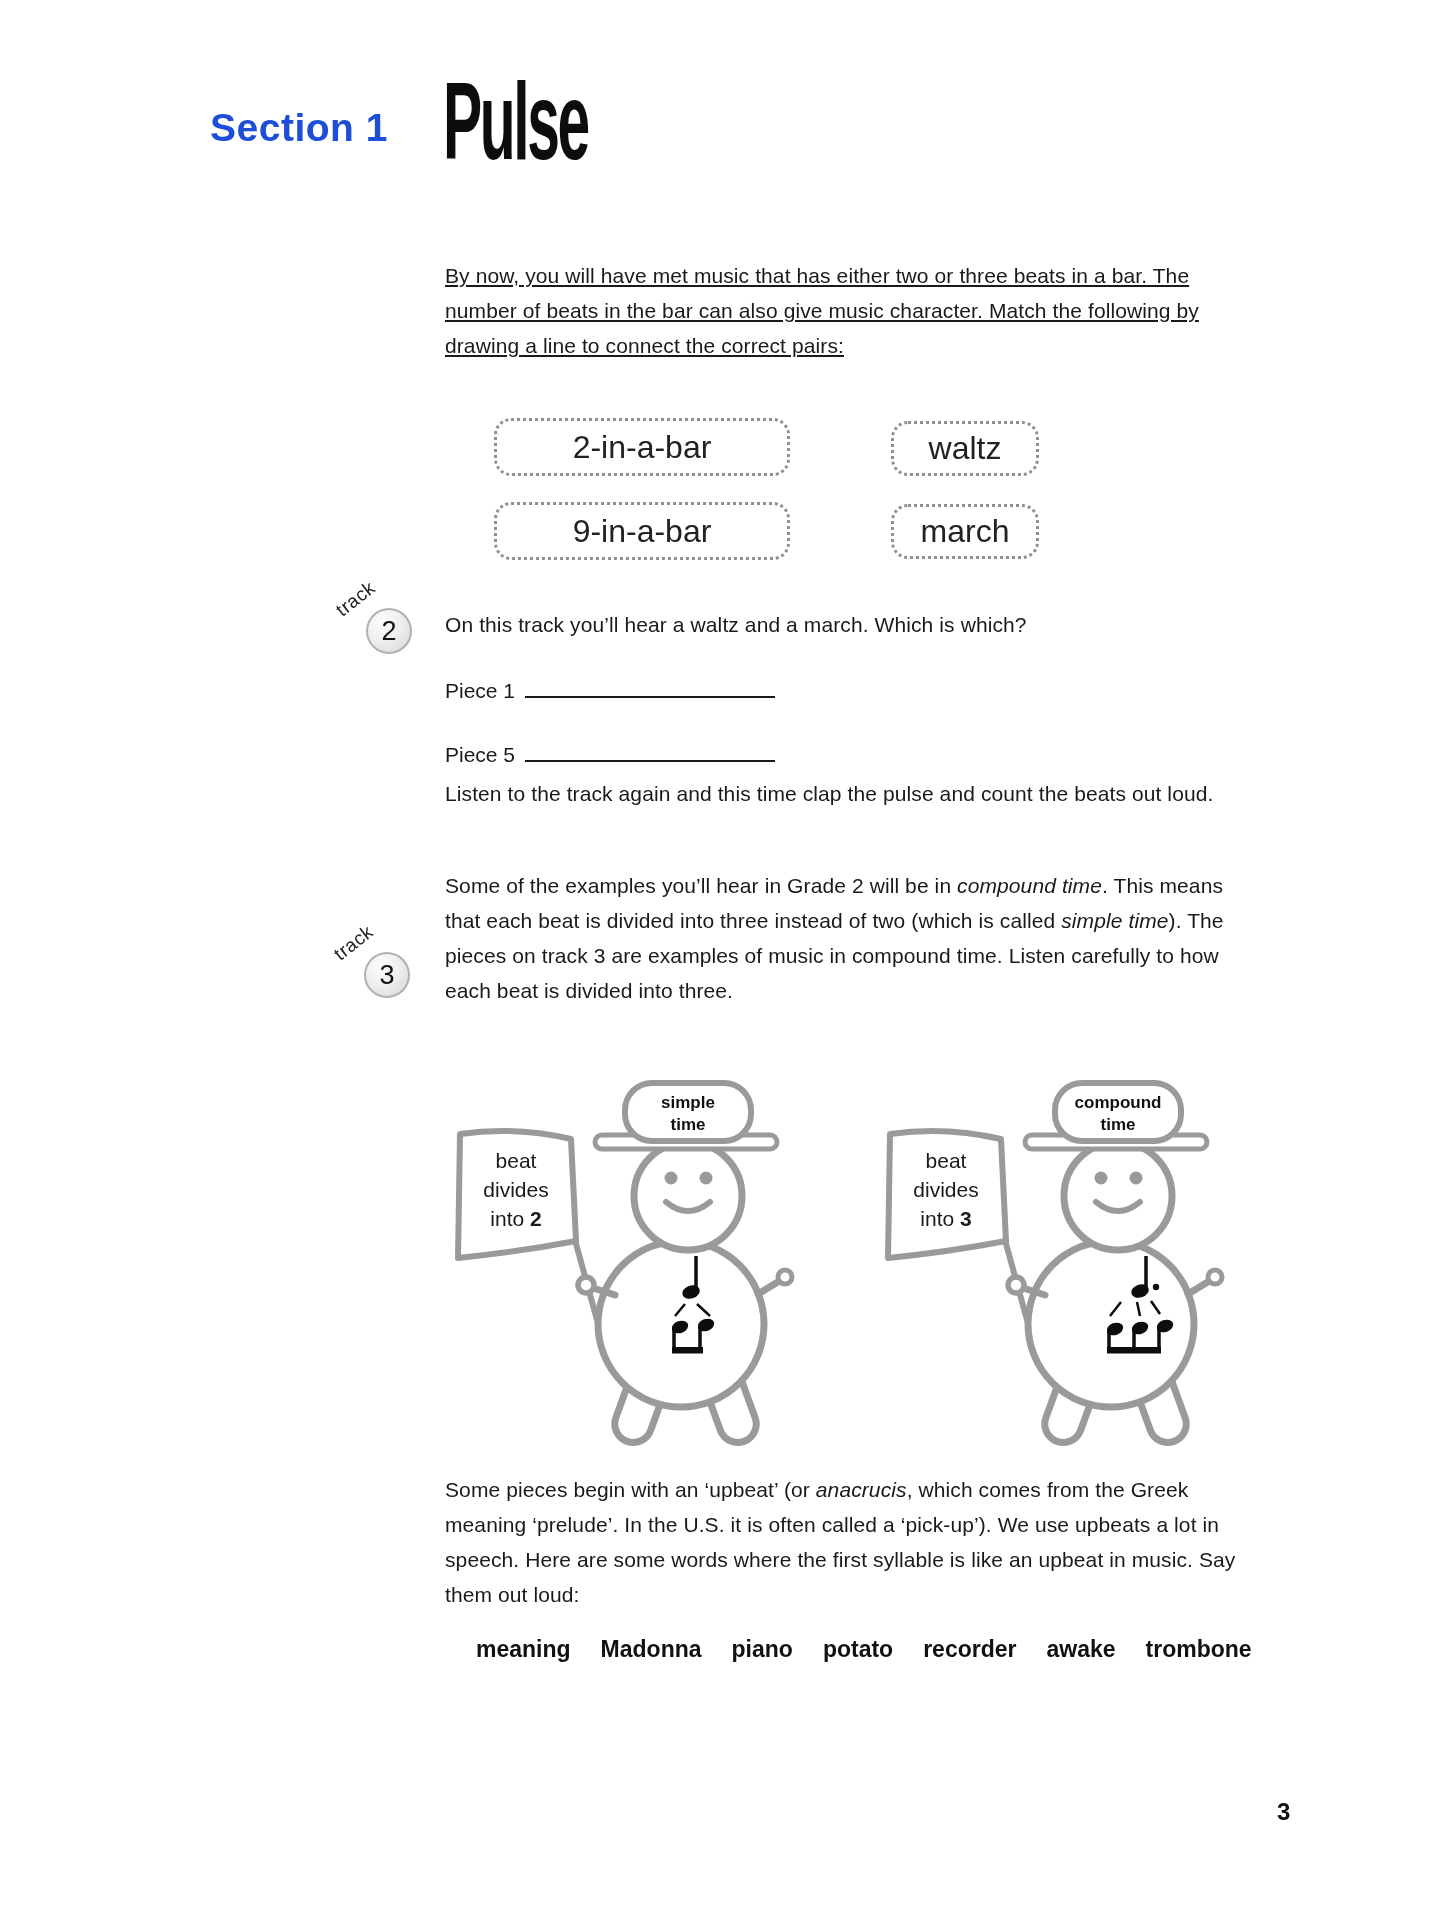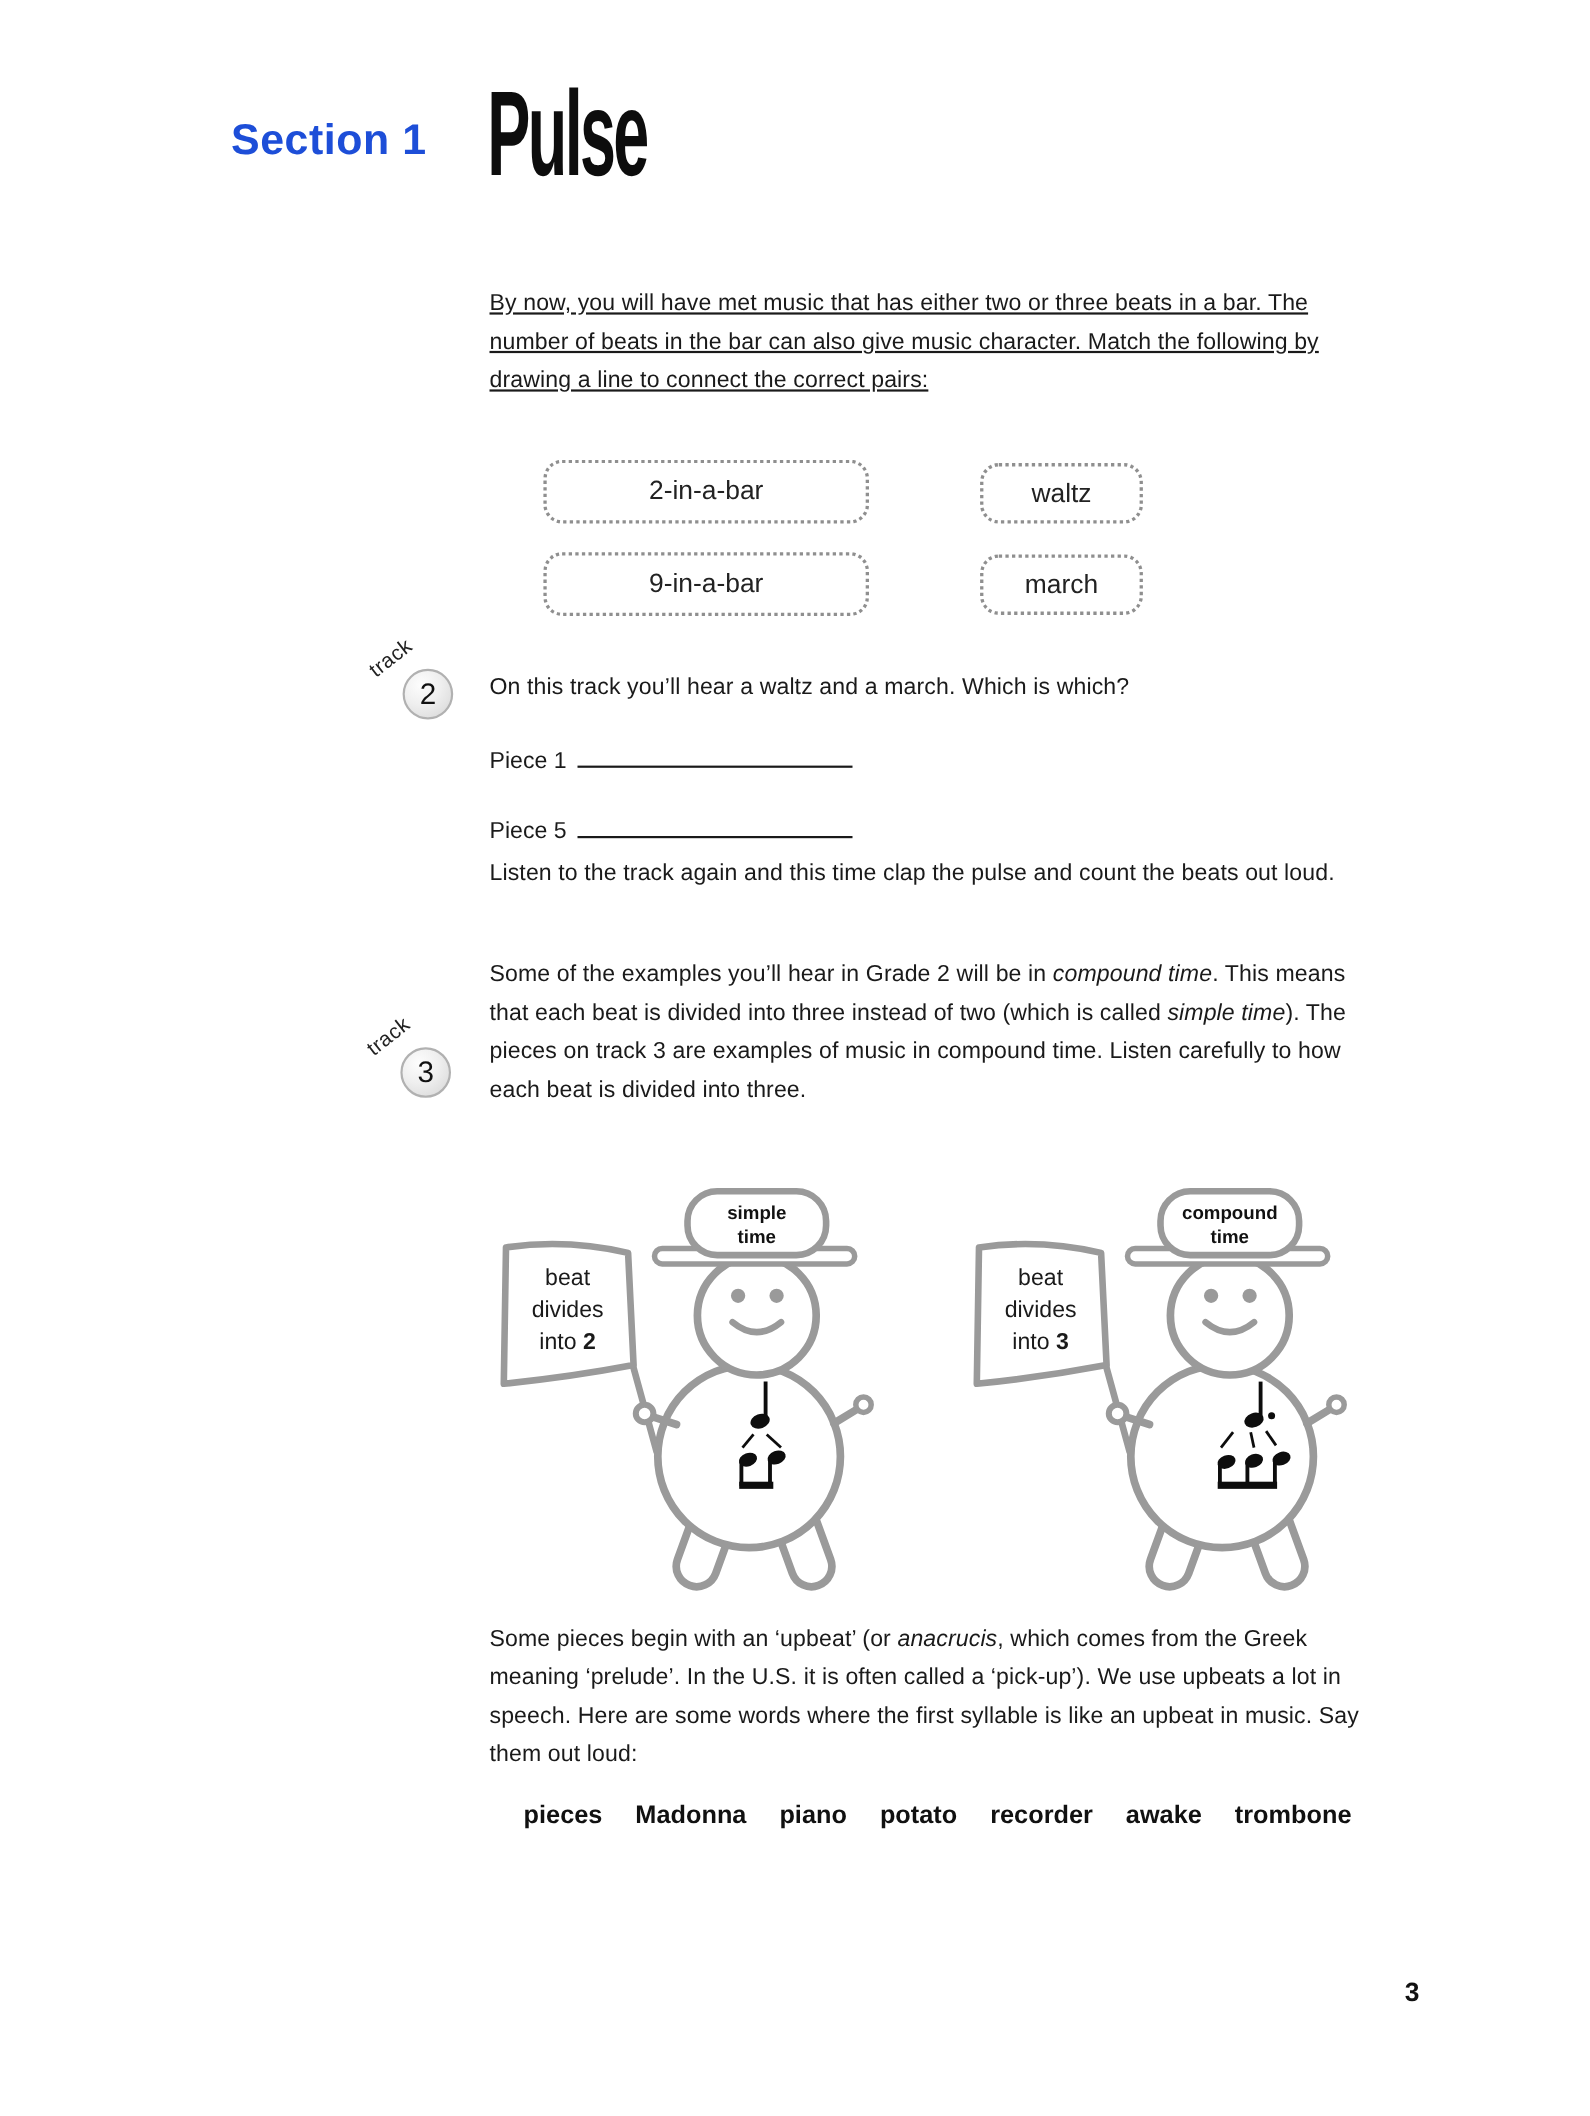--- a/index.html
+++ b/index.html
@@ -10,21 +10,21 @@
   .abs{position:absolute;}
   .body-text{font-size:21px;line-height:35px;margin:0;letter-spacing:.1px;}
   #section-label{left:210px;top:106px;font-size:39px;font-weight:bold;color:#1d4ed8;letter-spacing:.5px;}
   #page-title{
     left:443px;top:58px;font-size:98px;font-weight:bold;color:#0d0d0d;
     transform:scaleX(.60) scaleY(1.12);transform-origin:left top;letter-spacing:-4px;
   }
   #intro-para{left:445px;top:258px;width:815px;text-decoration:underline;}
   .match-box{
     position:absolute;border:3.5px dotted #8f8f8f;border-radius:17px;background:#fff;
-    display:flex;align-items:center;justify-content:center;font-size:24px;color:#222;
+    display:flex;align-items:center;justify-content:center;font-size:32px;color:#222;
   }
   #box-left-0{left:494px;top:418px;width:290px;height:52px;}
   #box-left-1{left:494px;top:502px;width:290px;height:52px;}
   #box-right-0{left:891px;top:421px;width:142px;height:49px;}
   #box-right-1{left:891px;top:504px;width:142px;height:49px;}
   .track-cue{position:absolute;width:46px;height:46px;}
   .track-circle{
     width:46px;height:46px;border-radius:50%;
     background:radial-gradient(circle at 35% 30%, #fdfdfd 0%, #efefef 45%, #d5d5d5 100%);
     border:2px solid #b1b1b1;box-sizing:border-box;
@@ -181,21 +181,21 @@
     <rect class="note-ink" x="239" y="291" width="54" height="6.5"></rect>
     <ellipse class="note-ink" cx="247" cy="273" rx="8.5" ry="6" transform="rotate(-20 247 273)"></ellipse>
     <ellipse class="note-ink" cx="272" cy="272" rx="8.5" ry="6" transform="rotate(-20 272 272)"></ellipse>
     <ellipse class="note-ink" cx="297" cy="270" rx="8.5" ry="6" transform="rotate(-20 297 270)"></ellipse>
   </g>
 </svg>
 
 <p class="abs body-text" id="upbeat-para"><span>Some pieces begin with an ‘upbeat’ (or </span><span style="font-style: italic; text-align: center;">anacrucis</span><span>, which comes from the Greek meaning ‘prelude’. In the U.S. it is often called a ‘pick-up’). We use upbeats a lot in speech. Here are some words where the first syllable is like an upbeat in music. Say them out loud:</span></p>
 
 <div class="abs" id="words-row">
-    <span class="upbeat-word">pieces</span>
+    <span class="upbeat-word">meaning</span>
     <span class="upbeat-word">Madonna</span>
     <span class="upbeat-word">piano</span>
     <span class="upbeat-word">potato</span>
     <span class="upbeat-word">recorder</span>
     <span class="upbeat-word">awake</span>
     <span class="upbeat-word">trombone</span>
   </div>
 
 <div class="abs" id="page-number">3</div>
 

